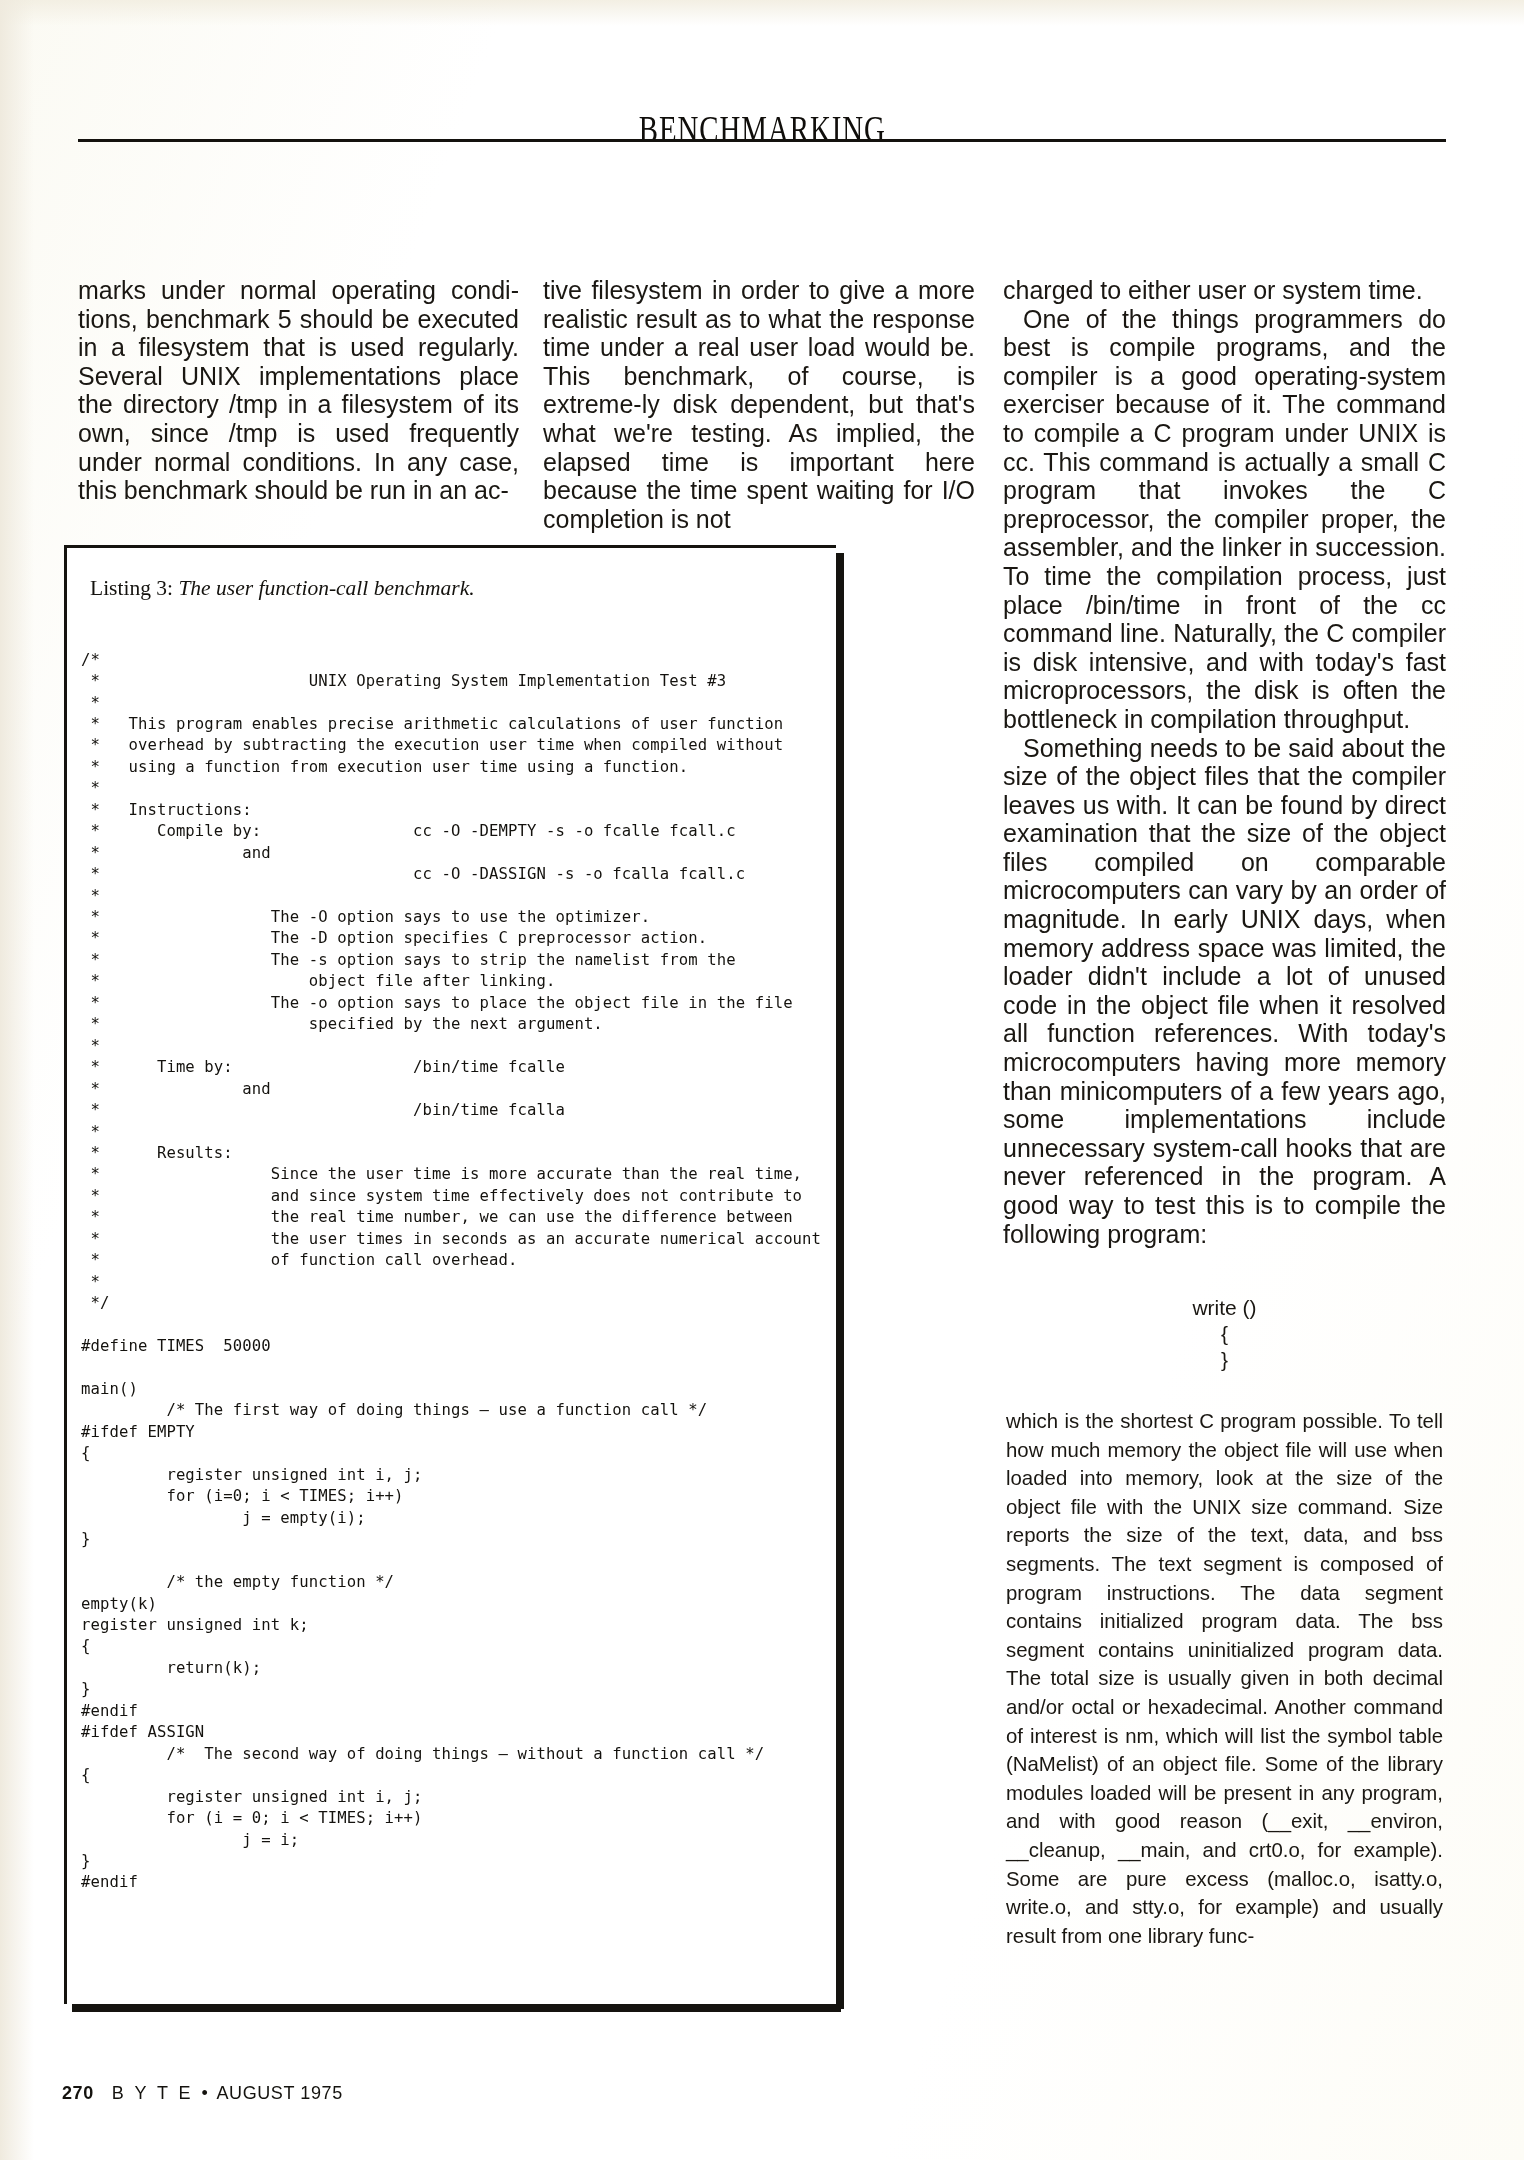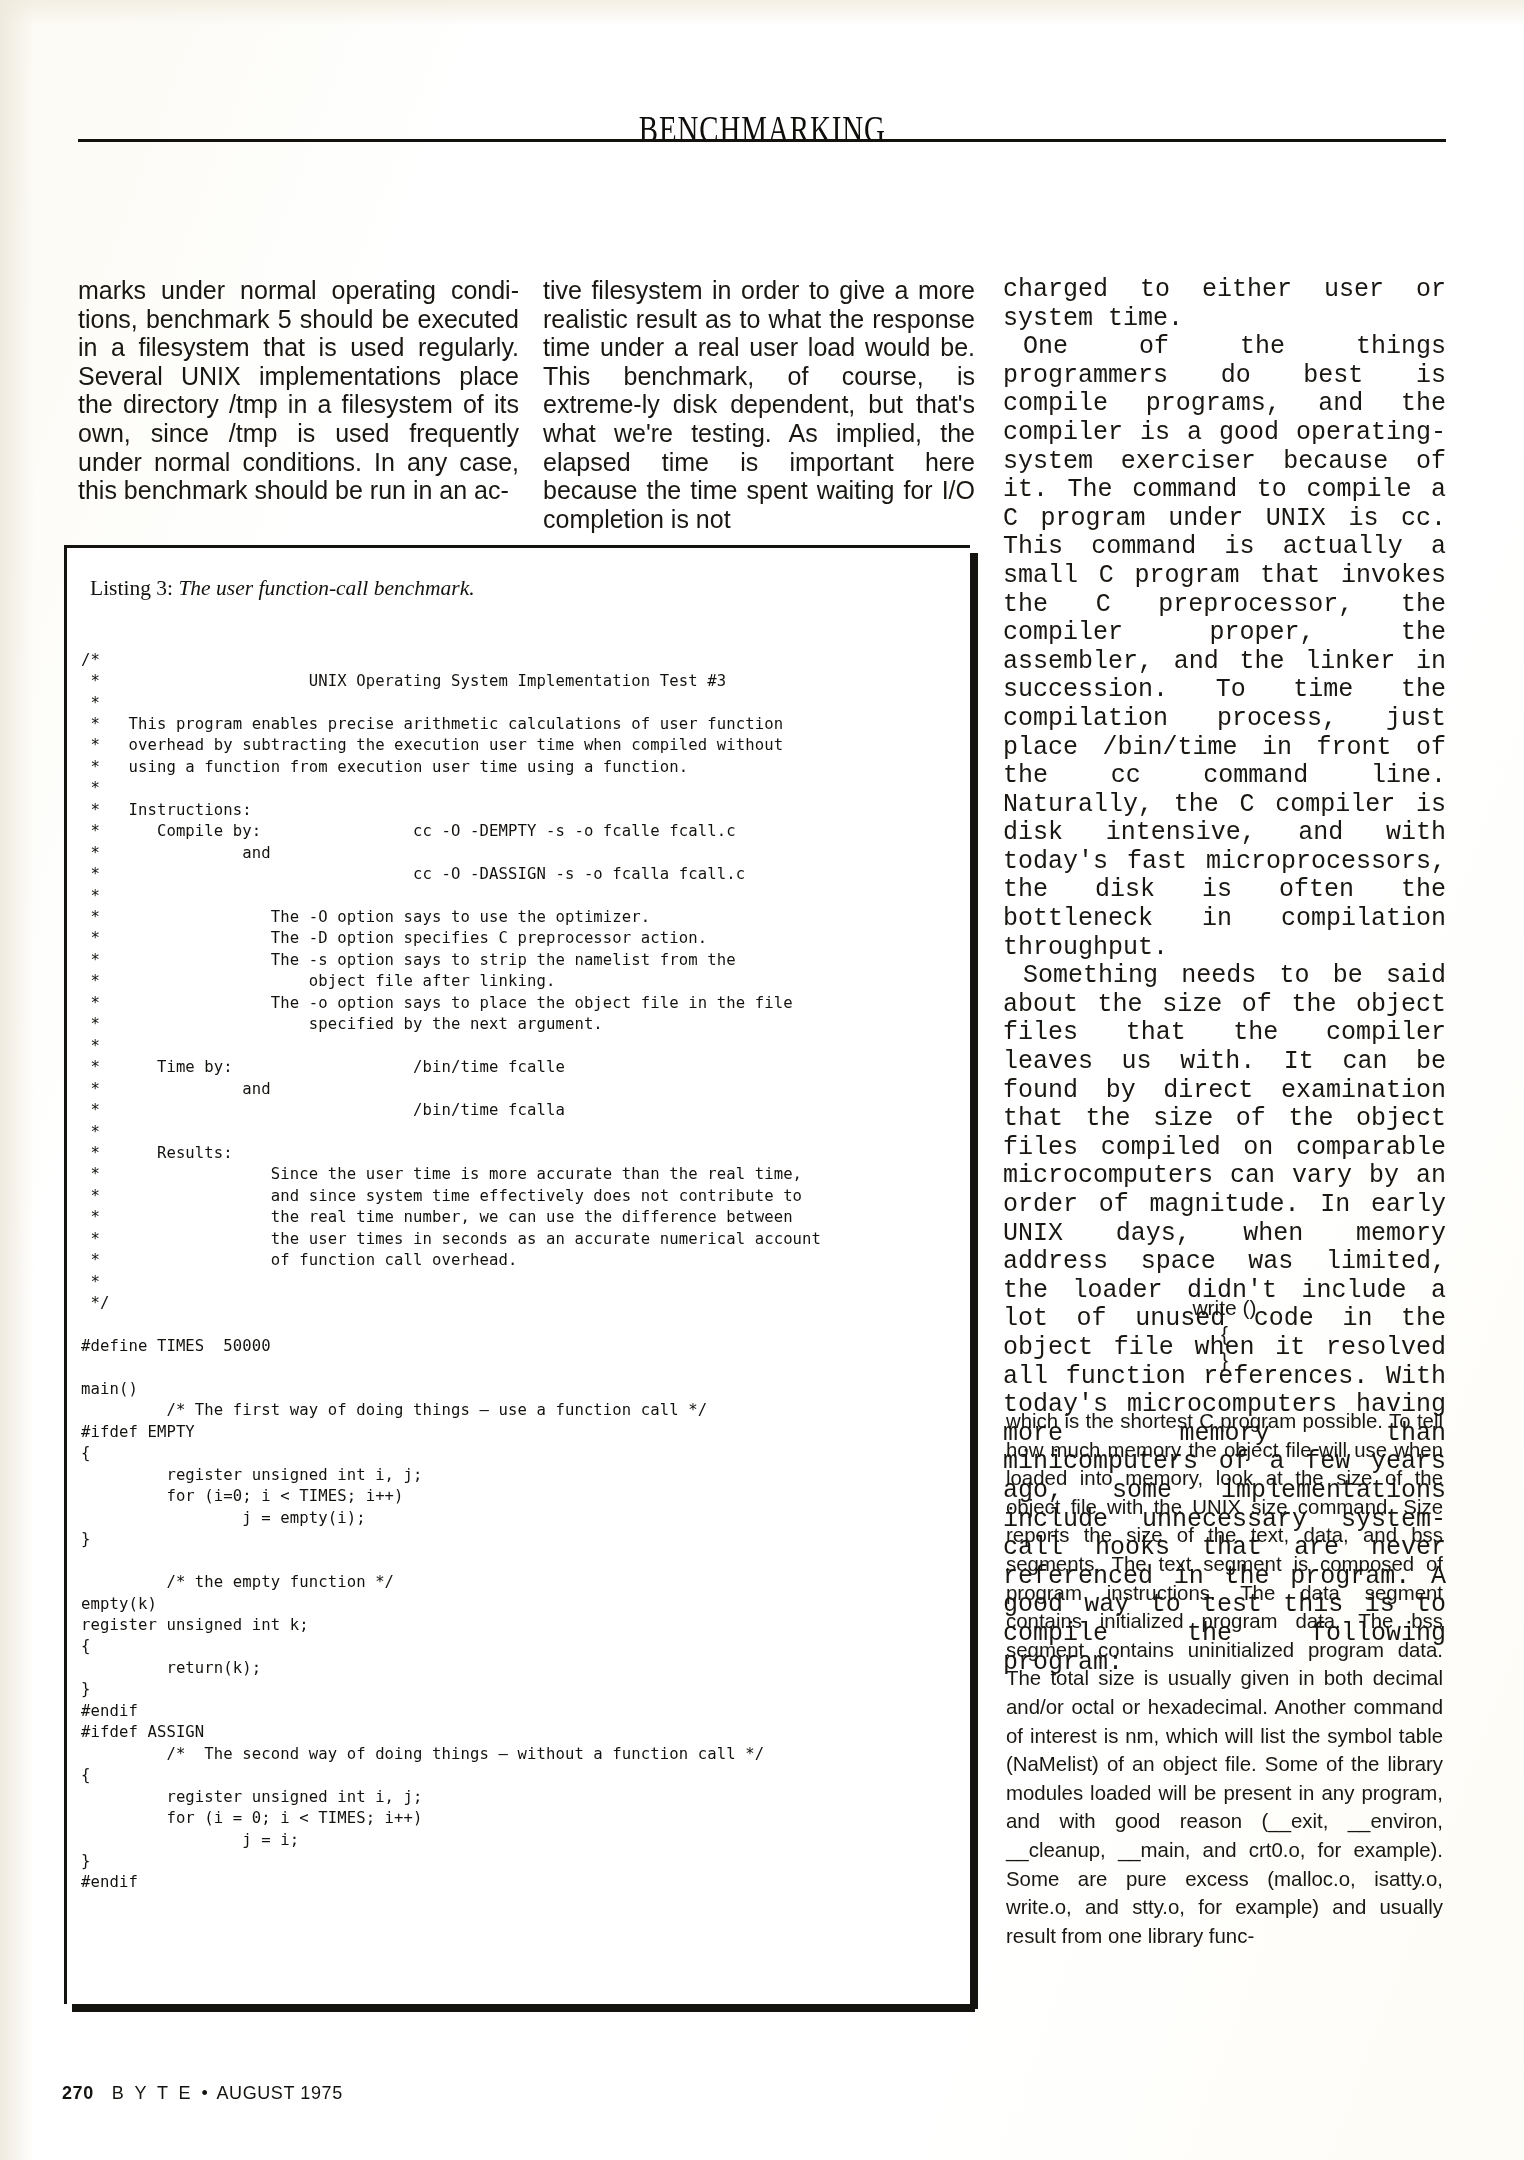--- a/index.html
+++ b/index.html
@@ -63,21 +63,21 @@
     -webkit-hyphens: none;
     hyphens: none;
   }
   .col p { margin: 0; }
   .col p + p { text-indent: 20px; }
 
   #col1 { left: 78px;  width: 441px; }
   #col2 { left: 543px; width: 432px; }
   #col3 { left: 1003px; width: 443px; top: 276px; }
 
-  #col3 { text-align: justify; font-family: Liberation Mono, monospace; }
+  #col3 { text-align: justify; }
 
   .col3-tail {
     position: absolute;
     left: 1003px;
     width: 443px;
     top: 1404px;
     font-size: 20.4px;
     line-height: 28.6px;
     text-align: justify;
     color: #1a1712;
@@ -95,21 +95,21 @@
     line-height: 26px;
     color: #1a1712;
   }
   .mini-code div { white-space: pre; }
 
   
   .listing-box {
     position: absolute;
     left: 64px;
     top: 545px;
-    width: 906px;
+    width: 772px;
     height: 1459px;
     background: #ffffff;
     border-left: 3px solid #15130f;
     border-top: 3px solid #15130f;
     box-sizing: border-box;
   }
   .listing-box::after {
     content: "";
     position: absolute;
     right: -8px;

